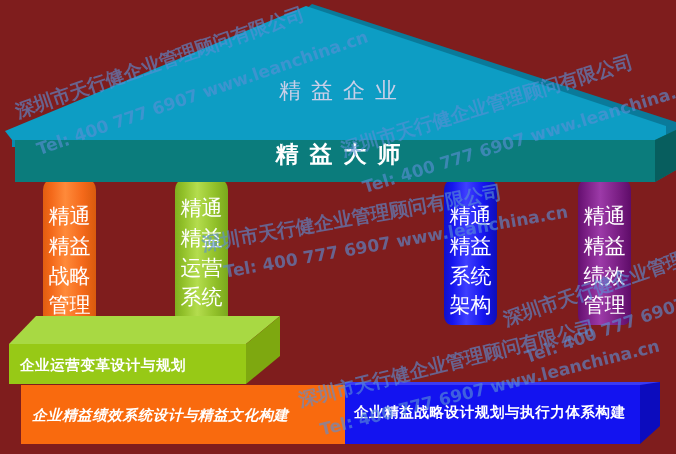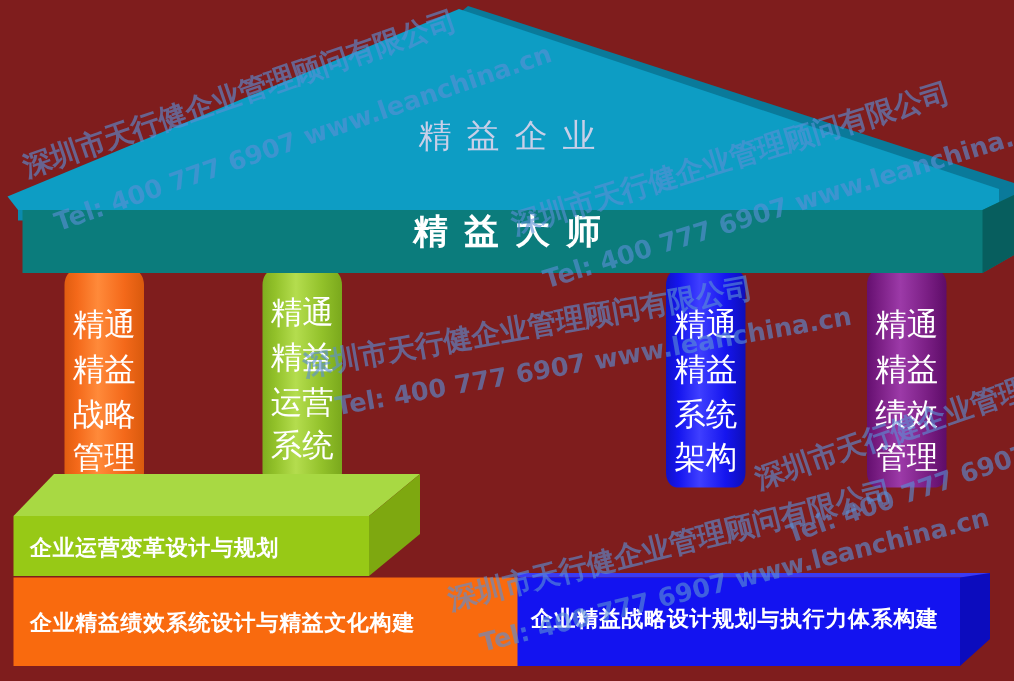--- a/index.html
+++ b/index.html
@@ -186,21 +186,21 @@
       <polygon points="36,6 280,6 246,34 9,34" fill="#a8d943"></polygon>
       <polygon points="9,34 246,34 246,74 9,74" fill="#97c916"></polygon>
       <polygon points="246,34 280,6 280,46 246,74" fill="#7ea810"></polygon>
     </svg>
     <div class="plat-face" style="left:20px; top:42px; width:230px; height:26px;">
       <span class="plat-label">企业运营变革设计与规划</span>
     </div>
   </div>
 
 
-  <div class="plat" style="left:0; top:378px; width:360px; height:76px; z-index:8;">
+  <div class="plat" style="left:12px; top:378px; width:360px; height:76px; z-index:8;font-style:italic;">
     <svg width="360" height="76" viewBox="0 0 360 76">
       <polygon points="9,7 348,7 348,66 9,66" fill="#f96a0e"></polygon>
     </svg>
     <div class="plat-face" style="left:20px; top:24px; width:320px; height:26px;">
       <span class="plat-label">企业精益绩效系统设计与精益文化构建</span>
     </div>
   </div>
 
   <div class="plat" style="left:340px; top:376px; width:336px; height:78px; z-index:9;">
     <svg width="336" height="78" viewBox="0 0 336 78">

